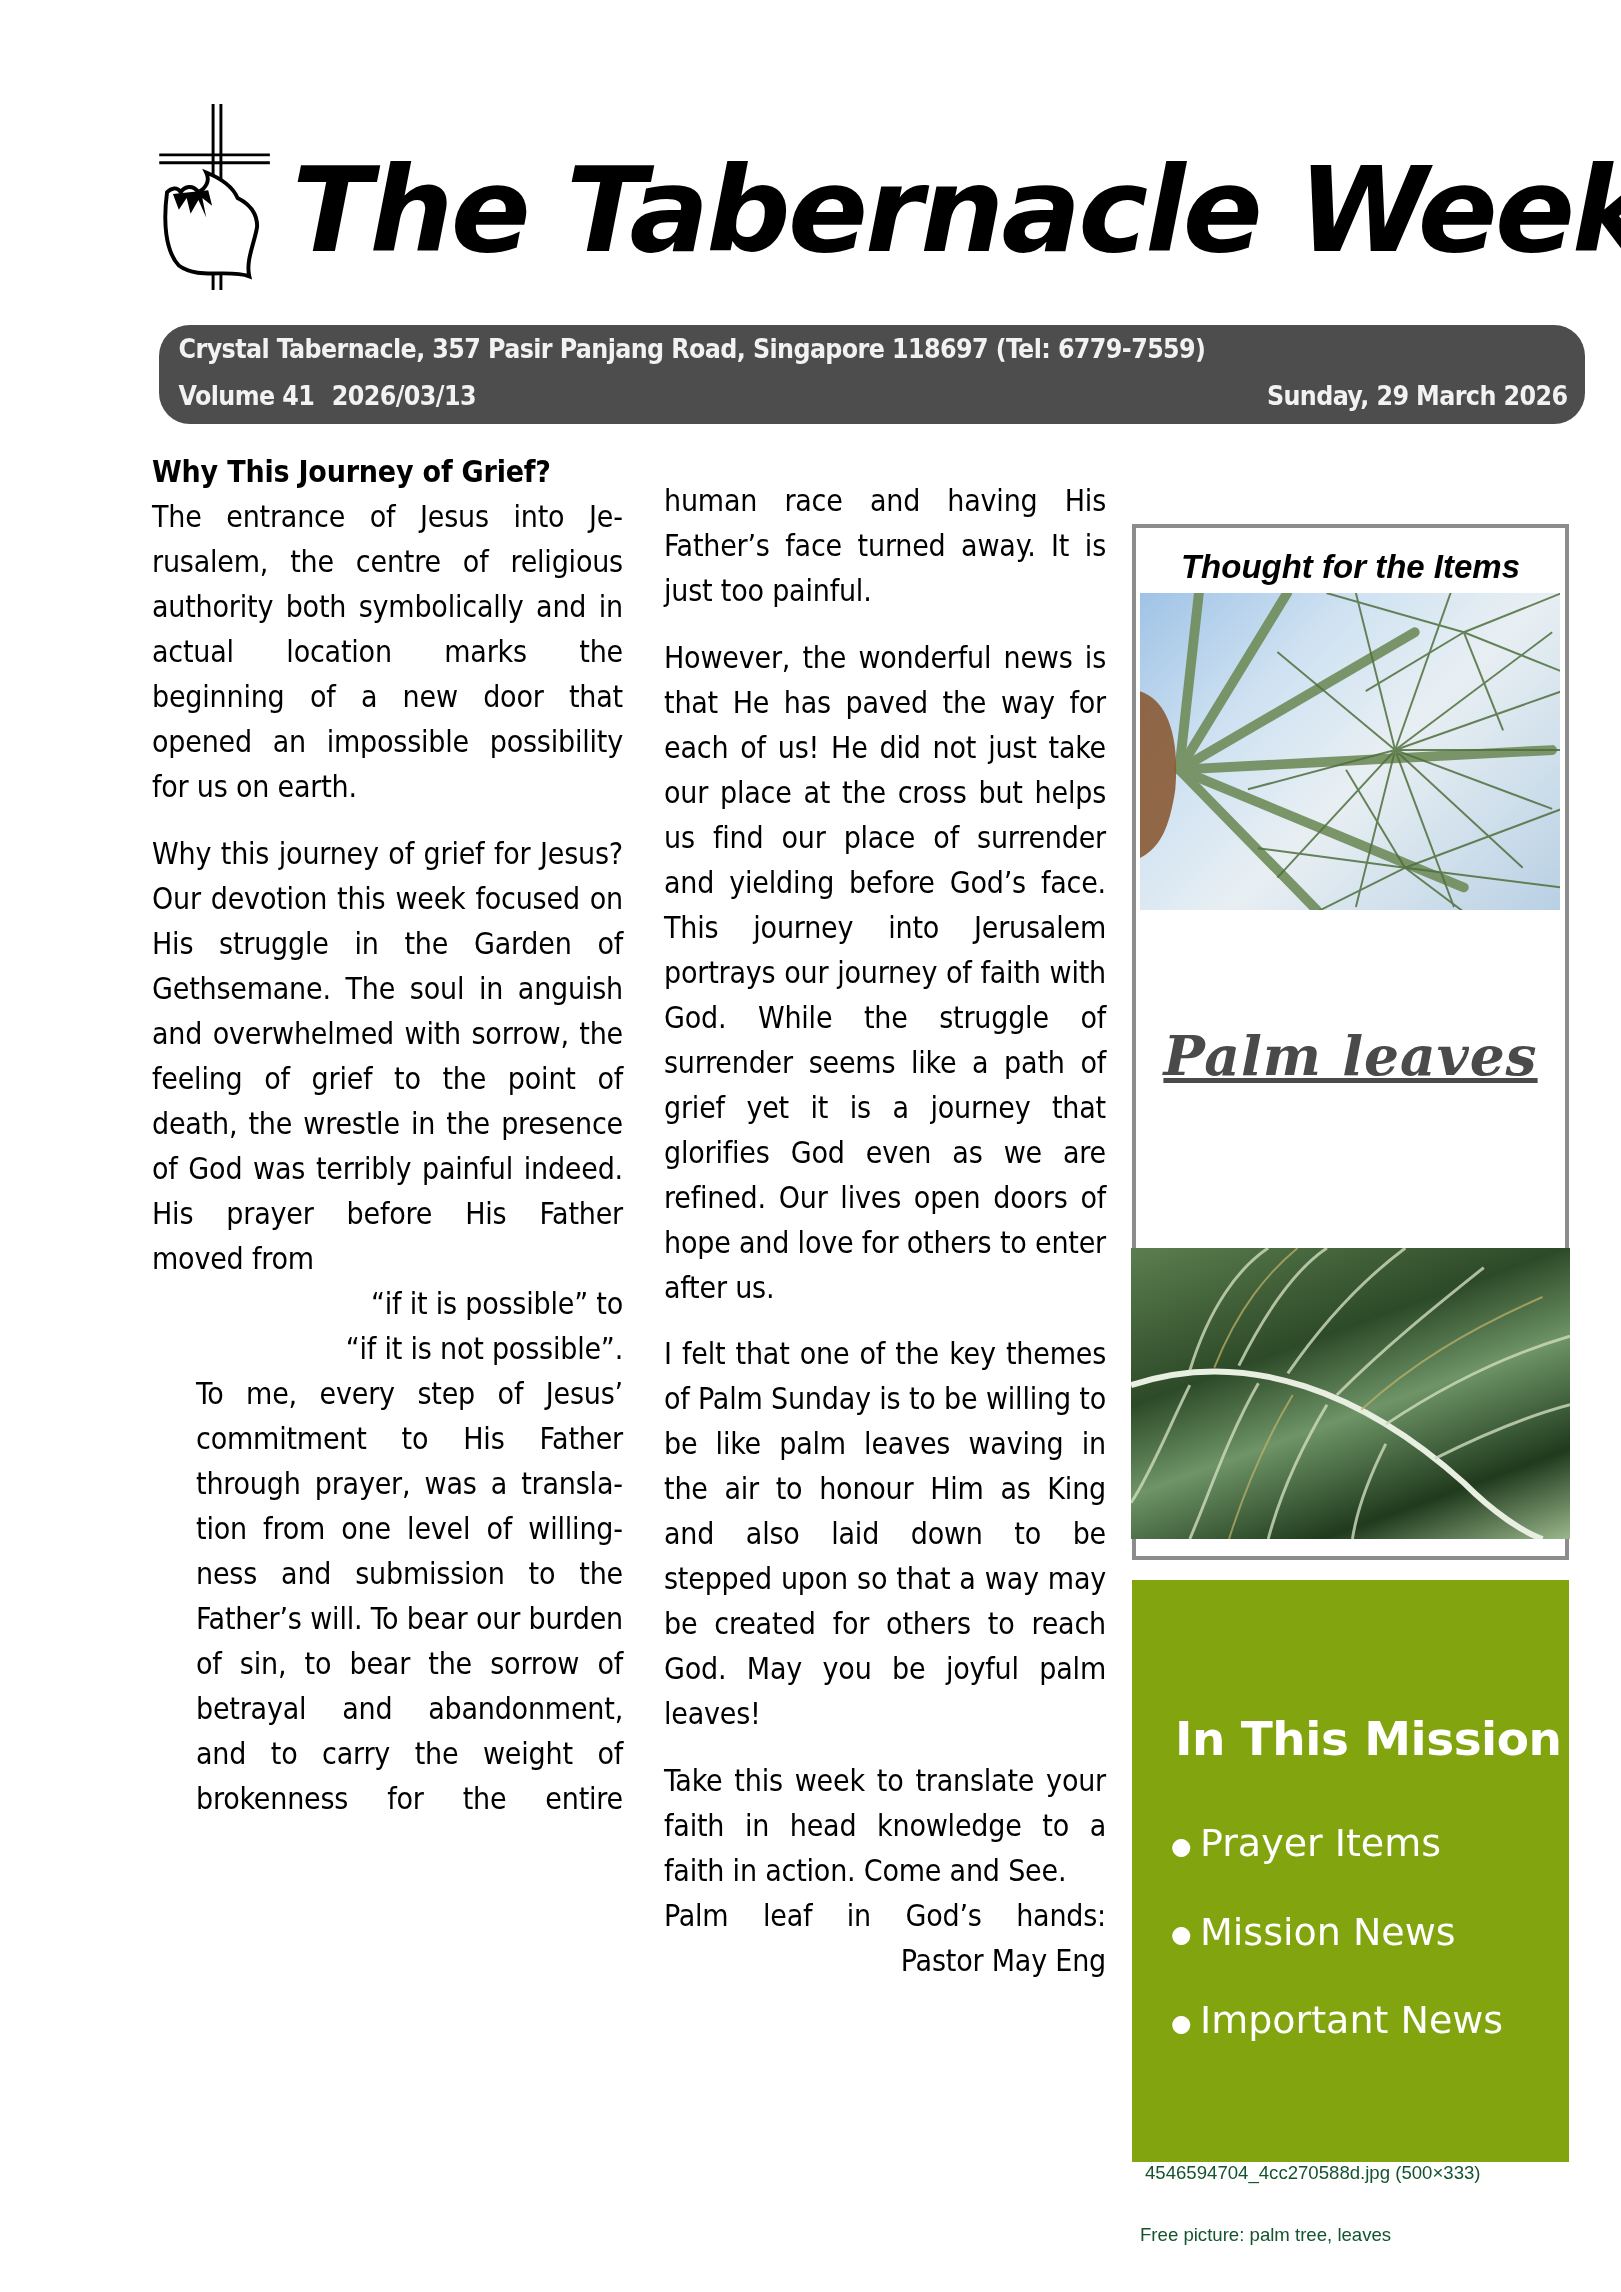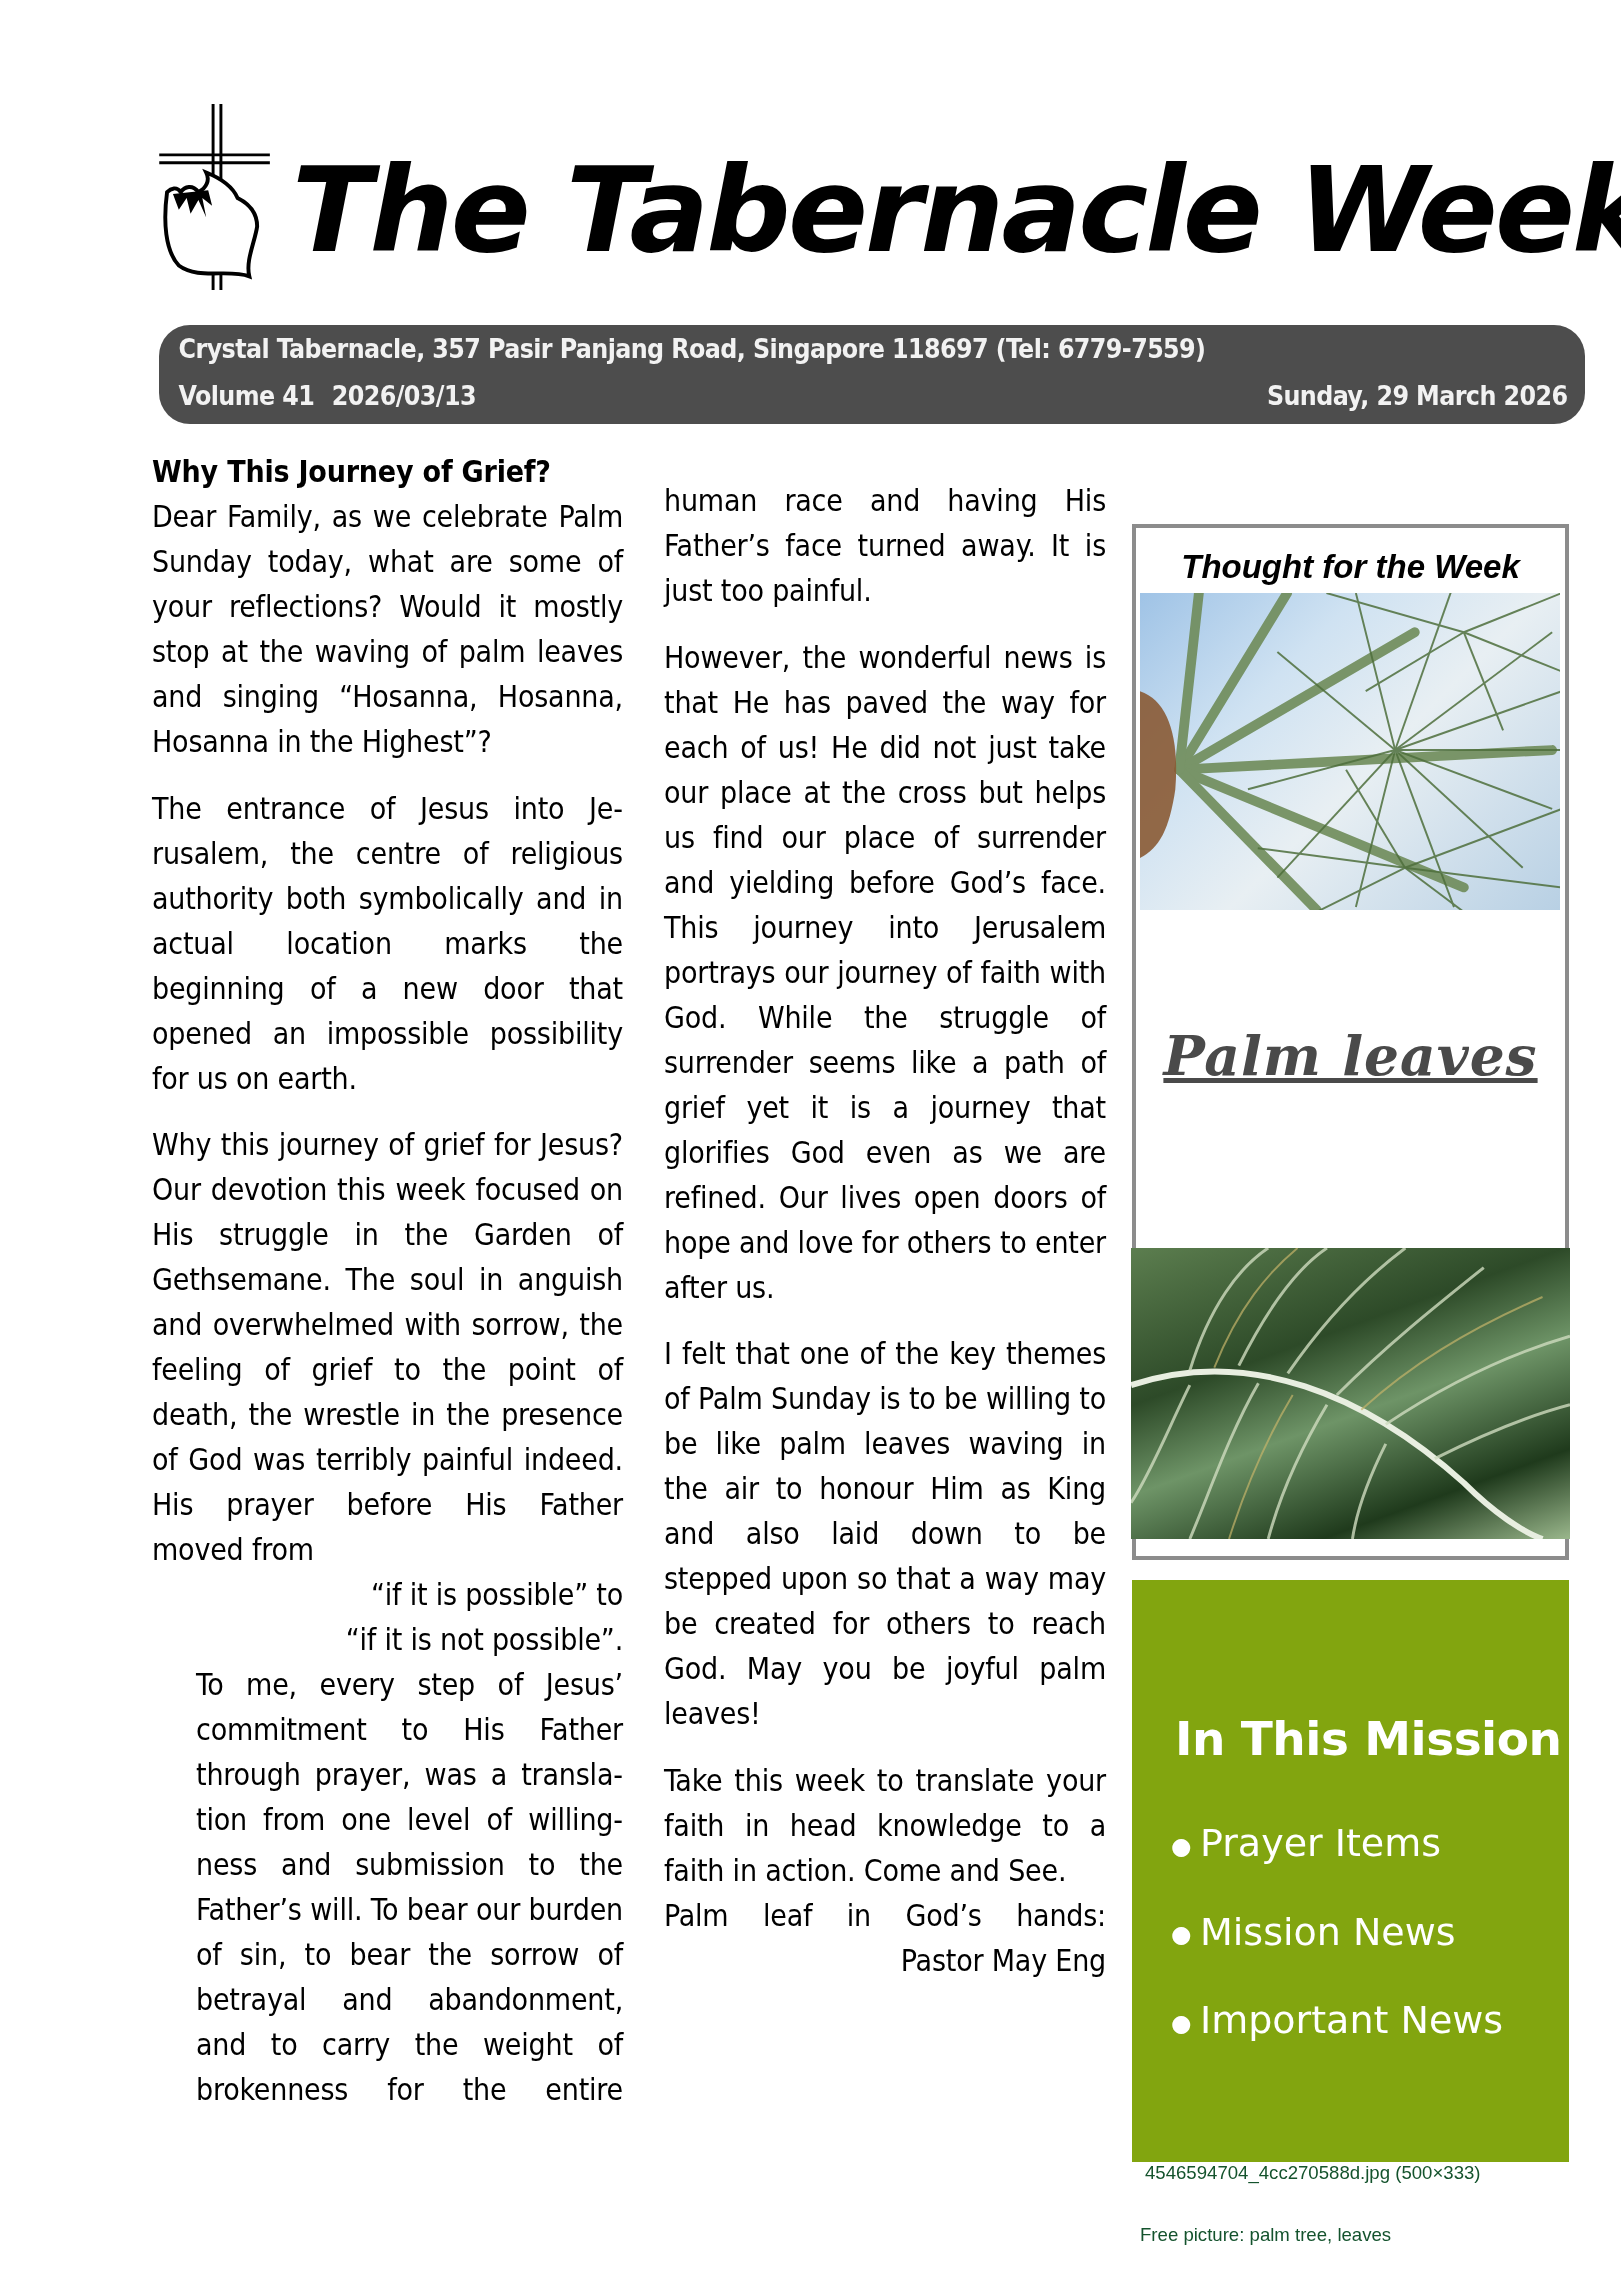--- a/index.html
+++ b/index.html
@@ -53,39 +53,38 @@
 <div class="bar">
   <div class="l1">Crystal Tabernacle, 357 Pasir Panjang Road, Singapore 118697 (Tel: 6779-7559)</div>
   <div class="l2">
     <span>Volume 41</span><span>2026/03/13</span>
   </div>
   <div class="r2">Sunday, 29 March 2026</div>
 </div>
 
 <div class="col col1">
   <p class="head">Why This Journey of Grief?</p>
-  <p>Dear Family, as we celebrate Palm Sunday today, what are some of your reflections? Would it mostly stop at the waving of palm leaves and singing “Hosanna, Hosanna, Hosanna in the Highest”?</p>
   <p>The entrance of Jesus into Je­rusalem, the centre of reli­gious authority both symboli­cally and in actual location marks the beginning of a new door that opened an impossi­ble possibility for us on earth.</p>
   <p class="tight" style="text-align-last:left;">Why this journey of grief for Jesus? Our devotion this week focused on His struggle in the Garden of Gethsemane. The soul in anguish and over­whelmed with sorrow, the feeling of grief to the point of death, the wrestle in the pres­ence of God was terribly pain­ful indeed. His prayer before His Father moved from</p>
   <p class="tight left">“if it is possible” to</p>
   <p class="tight left">“if it is not possible”.</p>
   <p class="tight" style="text-align-last:justify;margin-left:44px;">To me, every step of Jesus’ commitment to His Father through prayer, was a transla­tion from one level of willing­ness and submission to the Father’s will. To bear our bur­den of sin, to bear the sorrow of betrayal and abandon­ment, and to carry the weight of brokenness for the entire</p>
 </div>
 
 <div class="col col2">
   <p>human race and having His Father’s face turned away. It is just too painful.</p>
   <p>However, the wonderful news is that He has paved the way for each of us! He did not just take our place at the cross but helps us find our place of surrender and yielding before God’s face. This journey into Jeru­salem portrays our journey of faith with God. While the struggle of surrender seems like a path of grief yet it is a journey that glorifies God even as we are refined. Our lives open doors of hope and love for others to enter after us.</p>
   <p>I felt that one of the key themes of Palm Sunday is to be willing to be like palm leaves waving in the air to honour Him as King and also laid down to be stepped up­on so that a way may be created for others to reach God. May you be joyful palm leaves!</p>
   <p class="tight">Take this week to translate your faith in head knowledge to a faith in ac­tion. Come and See.</p>
   <p class="tight" style="text-align-last:justify;">Palm leaf in God’s hands:</p>
   <p class="tight left">Pastor May Eng</p>
 </div>
 
 <div class="sidebox">
-  <div class="tft">Thought for the Week</div>
+  <div class="tft">Thought for the Items</div>
   <div class="img1">
     <svg width="420" height="317" viewBox="0 0 428 323">
       <g stroke="#6f8c5a" stroke-width="10" stroke-linecap="round" opacity="0.9">
         <line x1="40" y1="180" x2="150" y2="0"></line>
         <line x1="40" y1="180" x2="280" y2="40"></line>
         <line x1="40" y1="180" x2="420" y2="160"></line>
         <line x1="40" y1="180" x2="330" y2="300"></line>
         <line x1="40" y1="180" x2="180" y2="323"></line>
         <line x1="40" y1="180" x2="60" y2="0"></line>
       </g>

